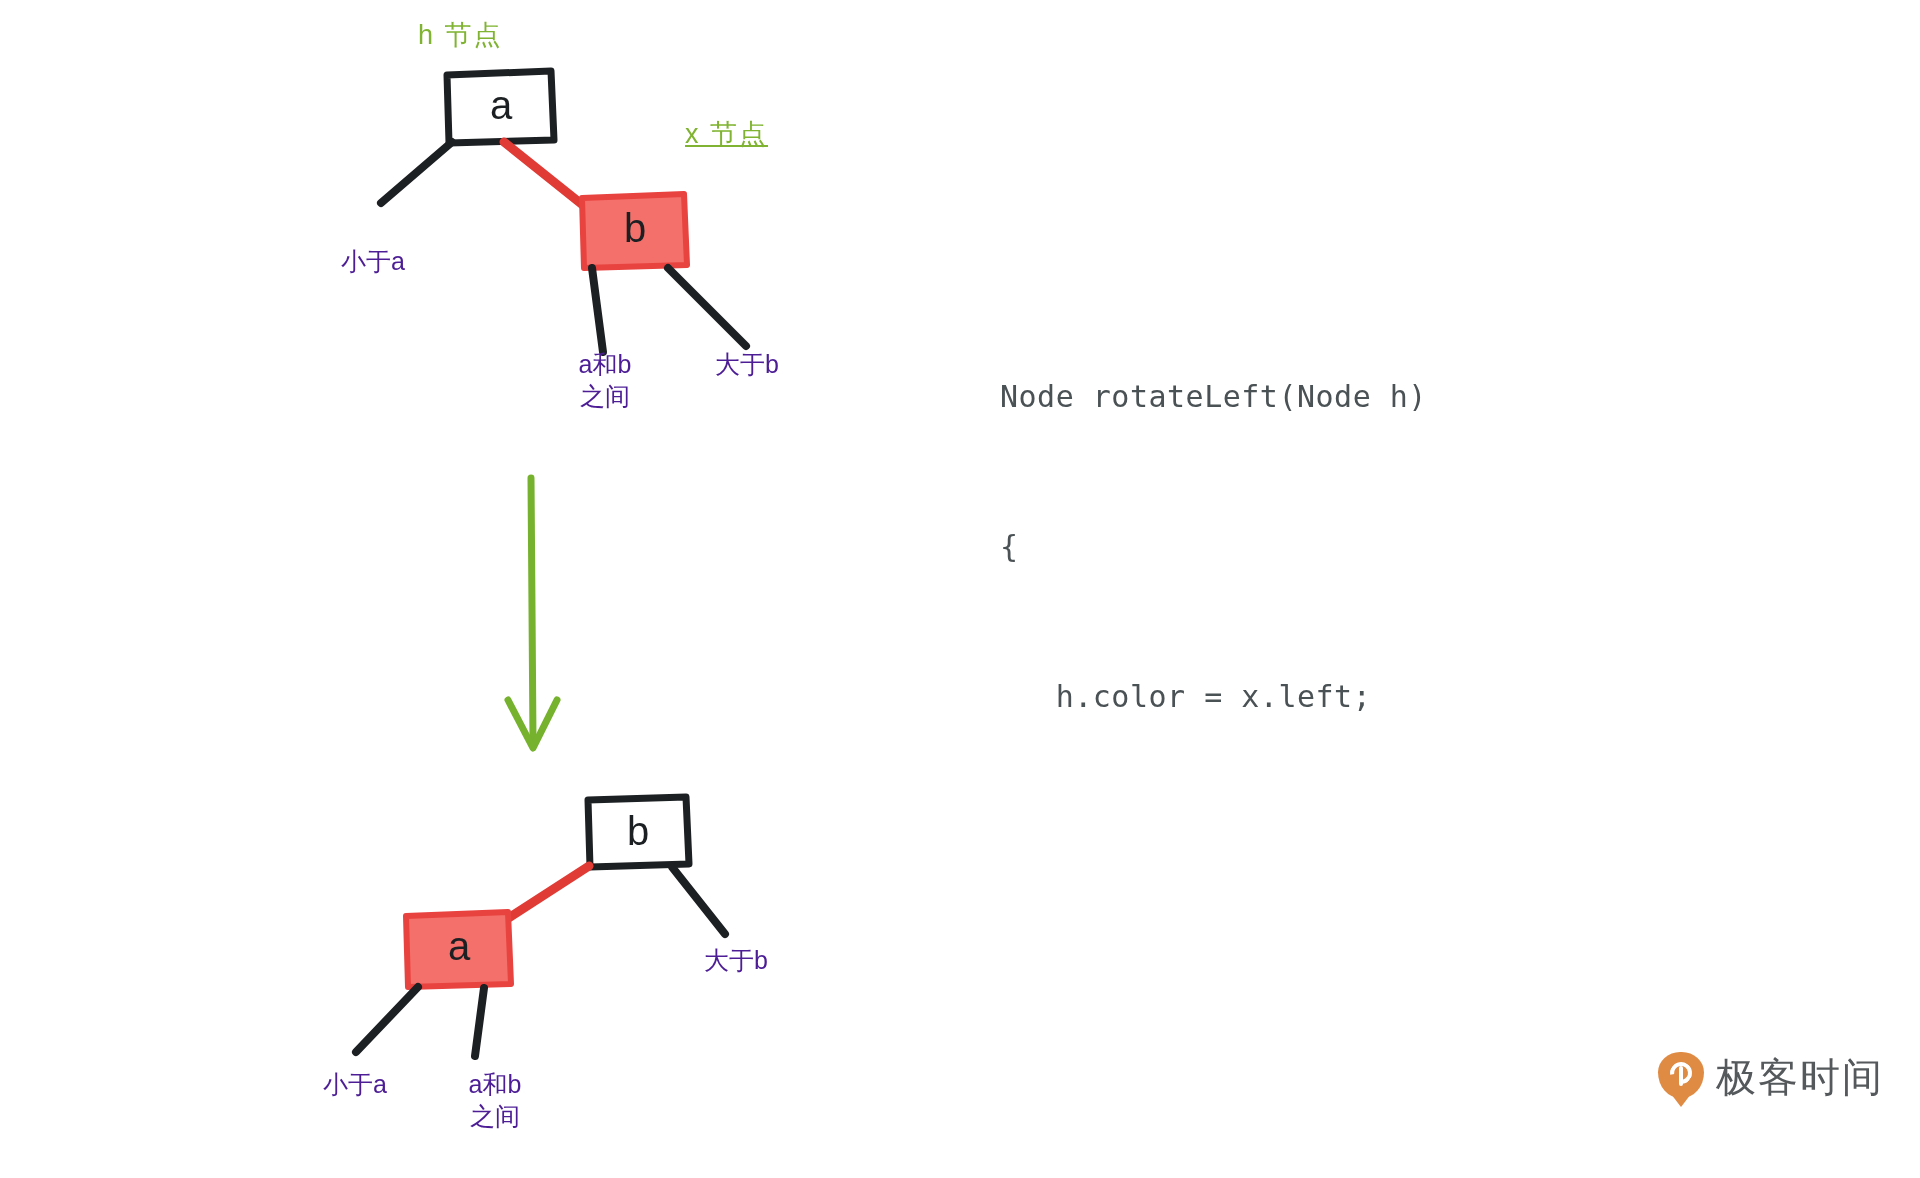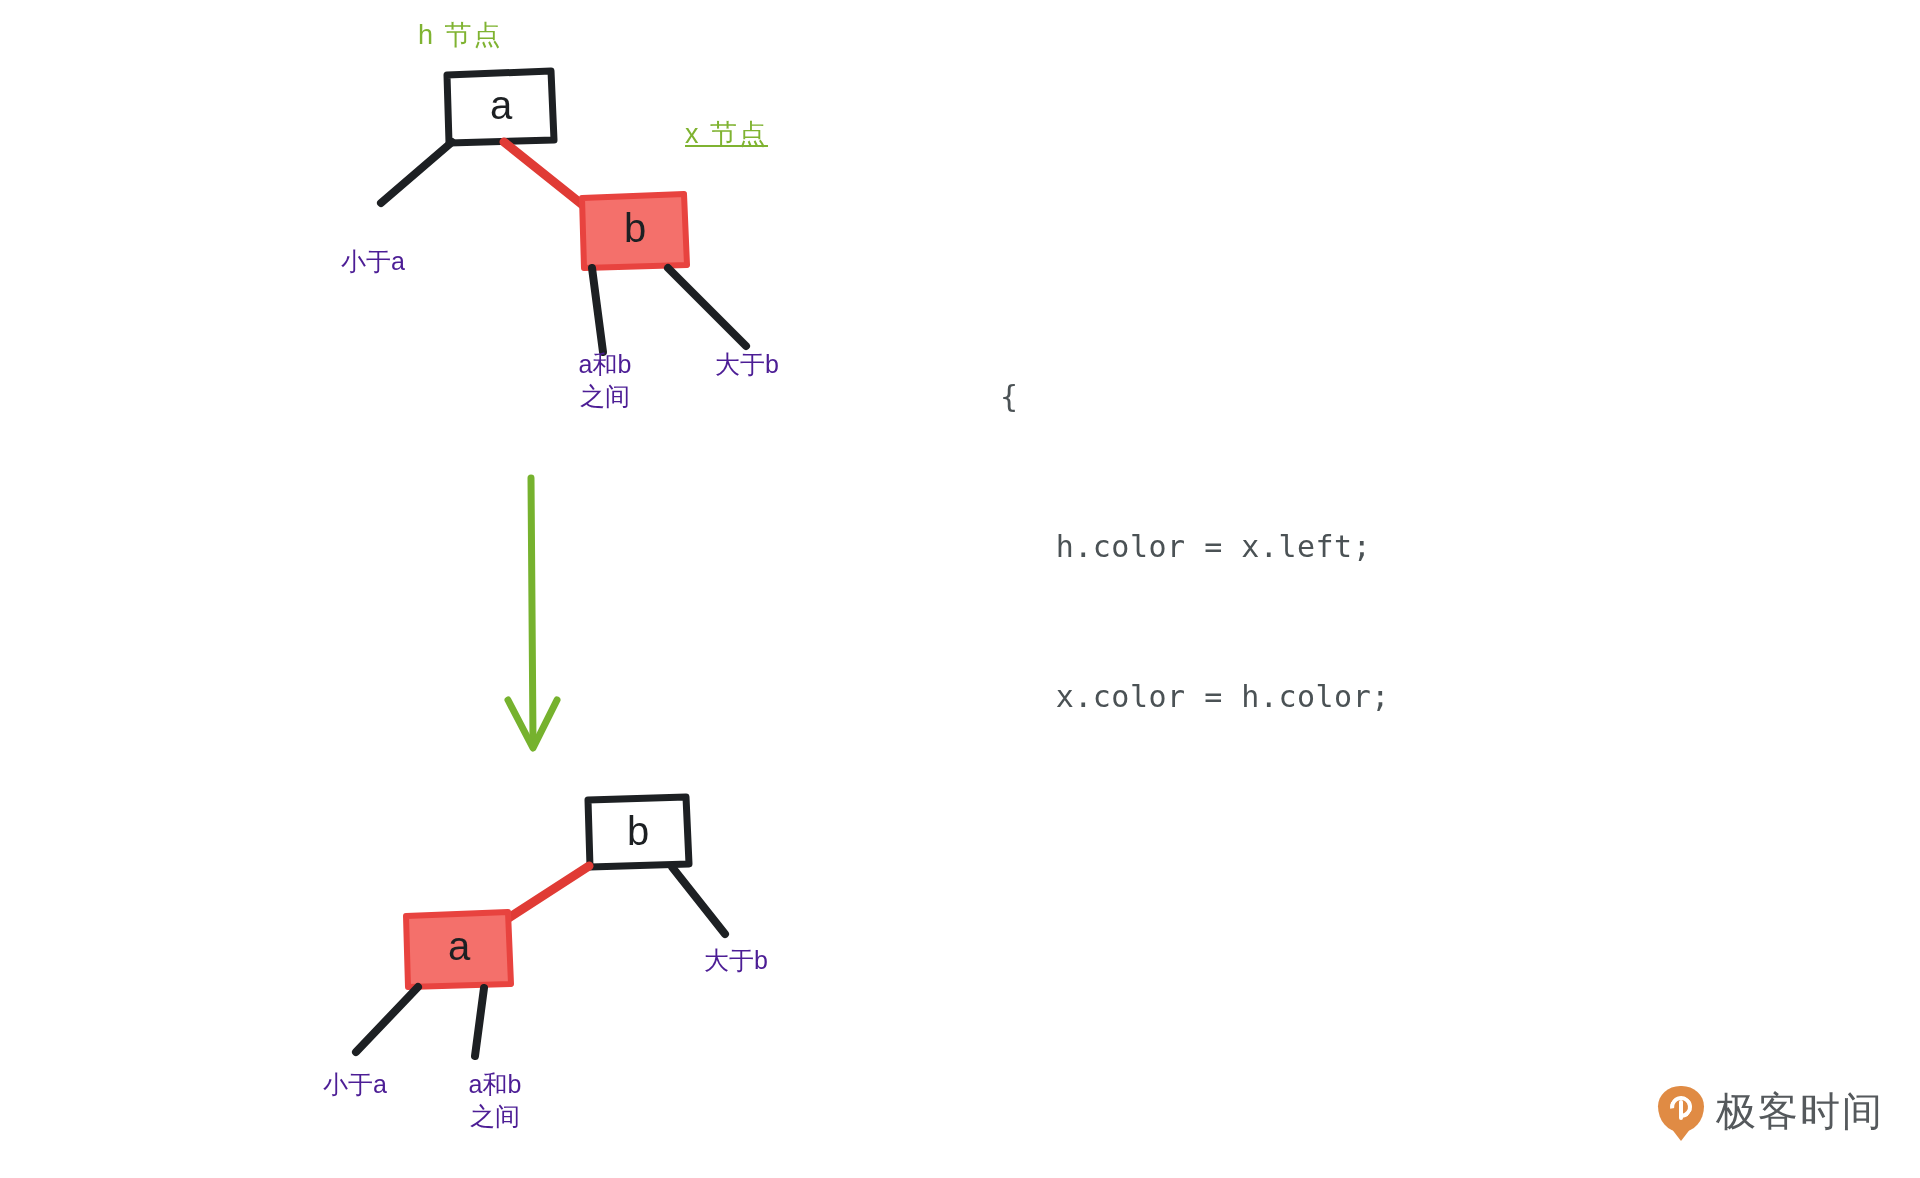--- a/index.html
+++ b/index.html
@@ -77,21 +77,21 @@
   }
   #code-block .code-line {
     display: block;
     white-space: pre;
   }
 
   
   #watermark {
     position: absolute;
     left: 1658px;
-    top: 1084px;
+    top: 1050px;
     display: flex;
     align-items: center;
     gap: 12px;
   }
   #watermark .mark-glyph {
     position: relative;
     width: 46px;
     height: 52px;
   }
   #watermark .mark-glyph .drop {
@@ -205,23 +205,23 @@
 
   <div class="lbl lbl-sub" style="left:300px; top:1068px; width:110px;">小于a</div>
 
   <div class="lbl lbl-sub" style="left:440px; top:1068px; width:110px;">a和b
 之间</div>
 
   <div class="lbl lbl-sub" style="left:681px; top:944px; width:110px;">大于b</div>
 </div>
 
 <div id="code-block">
+  <span class="code-line">Node rotateLeft(Node h)</span>
   <span class="code-line">{</span>
   <span class="code-line">   h.color = x.left;</span>
-  <span class="code-line">   x.color = h.color;</span>
   
   
   
   
   
   
 </div>
 
 <div id="watermark">
   <span class="mark-glyph">

